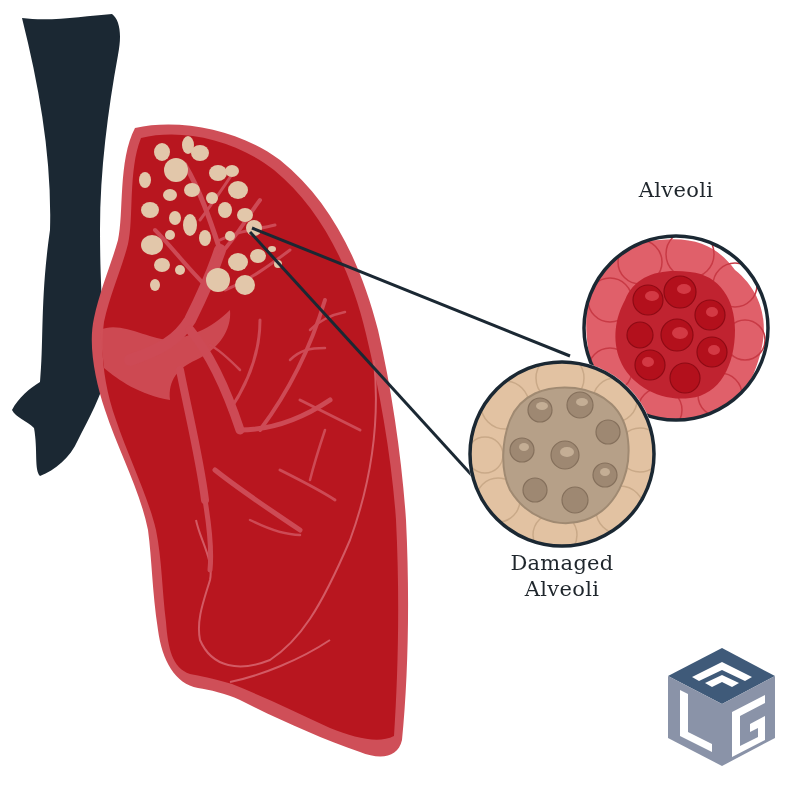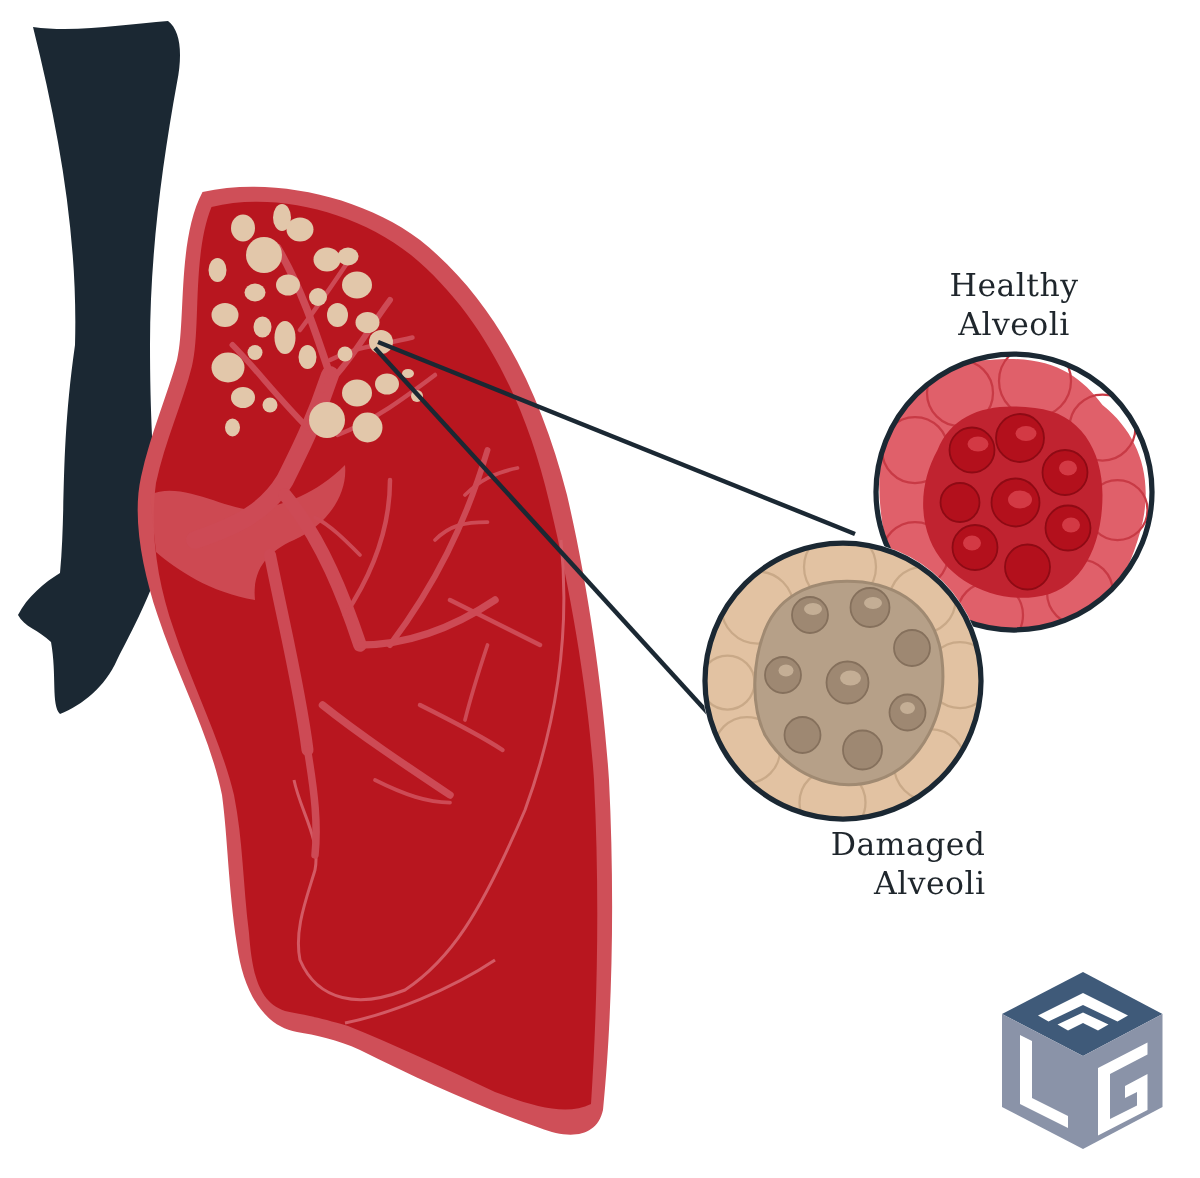--- a/index.html
+++ b/index.html
@@ -1,21 +1,21 @@
 <!DOCTYPE html>
 <html><head>
 <meta charset="utf-8">
 <style>
   html, body { margin: 0; padding: 0; background: #ffffff; }
   body { width: 800px; height: 785px; position: relative; overflow: hidden; font-family: "DejaVu Serif", serif; }
   #stage { position: absolute; left: 0; top: 0; width: 800px; height: 785px; }
   .label { position: absolute; text-align: center; color: #1f262c; font-family: "DejaVu Serif", serif; font-size: 21px; line-height: 26px; letter-spacing: 0.3px; }
   .label span { display: block; }
   #label-healthy { left: 606px; top: 177px; width: 140px; }
-  #label-damaged { left: 517px; top: 550px; width: 140px; text-align: right; }
+  #label-damaged { left: 492px; top: 550px; width: 140px; }
 </style>
 </head>
 <body>
 
 <div id="stage">
 <svg width="800" height="785" viewBox="0 0 800 785" xmlns="http://www.w3.org/2000/svg">
 
   <g>
     <path d="M22,18 C50,22 85,16 112,14 C120,20 122,35 118,55 C108,110 100,170 100,230 C100,290 104,340 108,370 C102,395 88,420 78,440 C70,458 55,470 40,476 C34,470 38,450 34,428 C26,420 16,418 12,410 C18,398 30,388 40,382 C44,340 40,300 50,230 C52,160 40,90 22,18 Z" fill="#1b2833"></path>
   </g>
@@ -180,20 +180,19 @@
     <path d="M668,676 L722,704 L722,766 L668,738 Z" fill="#8a93a8"></path>
     <path d="M680,690 L688,694 L688,732 L712,744 L712,752 L680,736 Z" fill="#ffffff"></path>
 
     <path d="M722,704 L775,676 L775,738 L722,766 Z" fill="#8a93a8"></path>
     <path d="M732,712 L765,695 L765,703 L740,716 L740,746 L758,737 L758,728 L750,732 L750,724 L765,716 L765,740 L732,757 Z" fill="#ffffff"></path>
   </g>
 </svg>
 </div>
 
 <div id="label-healthy" class="label">
-  <span>Healthy</span>
   <span>Alveoli</span>
 </div>
 
 <div id="label-damaged" class="label">
   <span>Damaged</span>
   <span>Alveoli</span>
 </div>
 
 </body></html>

